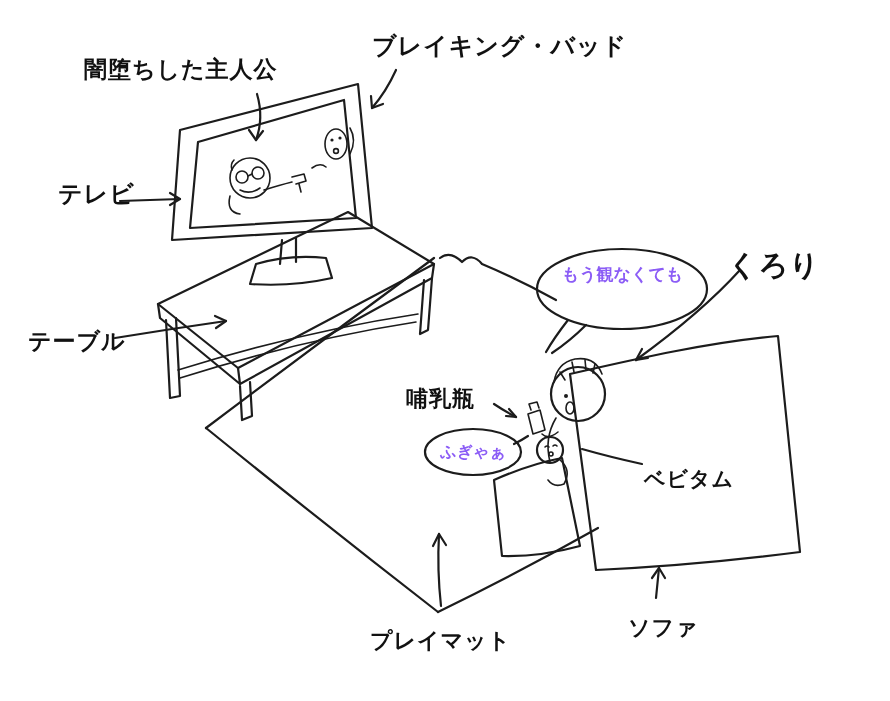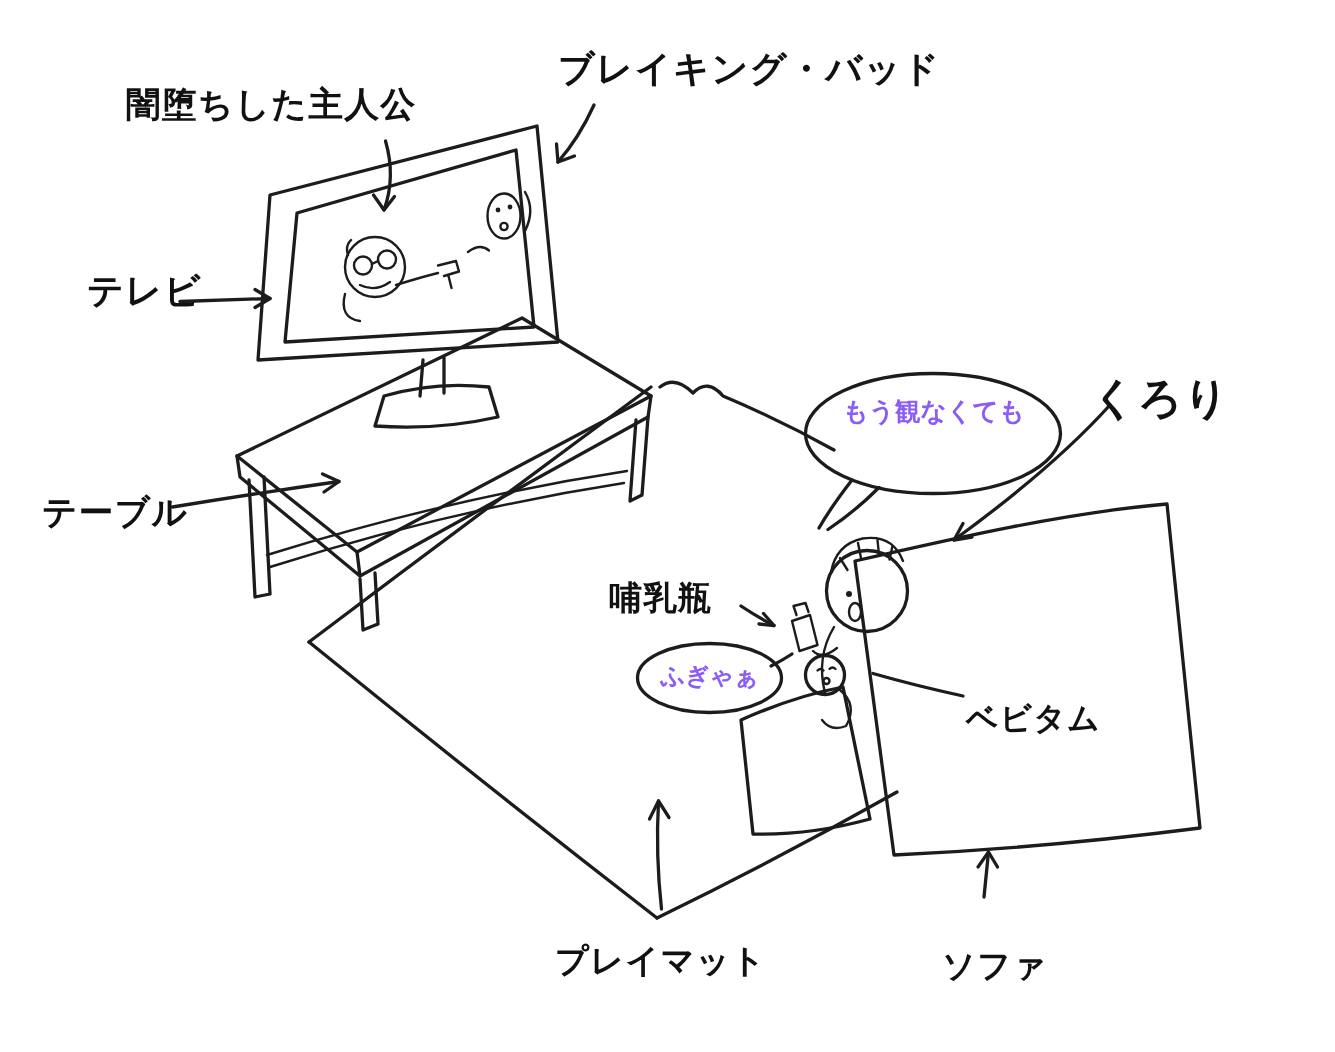--- a/index.html
+++ b/index.html
@@ -43,21 +43,21 @@
     letter-spacing: 1px;
   }
   .lbl-protagonist { left: 84px;  top: 54px;  font-size: 23px; }
   .lbl-breaking    { left: 372px; top: 30px;  font-size: 24px; }
   .lbl-tv          { left: 58px;  top: 178px; font-size: 24px; }
   .lbl-table       { left: 28px;  top: 326px; font-size: 23px; }
   .lbl-kurori      { left: 728px; top: 246px; font-size: 29px; }
   .lbl-bottle      { left: 406px; top: 384px; font-size: 22px; }
   .lbl-bebitam     { left: 644px; top: 451px; font-size: 21px; margin-top: 14px; }
   .lbl-playmat     { left: 370px; top: 626px; font-size: 22px; }
-  .lbl-sofa        { left: 628px; top: 613px; font-size: 22px; margin-top: 16px; }
+  .lbl-sofa        { left: 628px; top: 613px; font-size: 22px; }
   .bubble-text {
     position: absolute;
     font-weight: bold;
     color: #8b5cf6;
     text-align: center;
     line-height: 1.25;
   }
   .bubble-large-text {
     left: 540px; top: 264px; width: 165px; font-size: 17px;
   }

